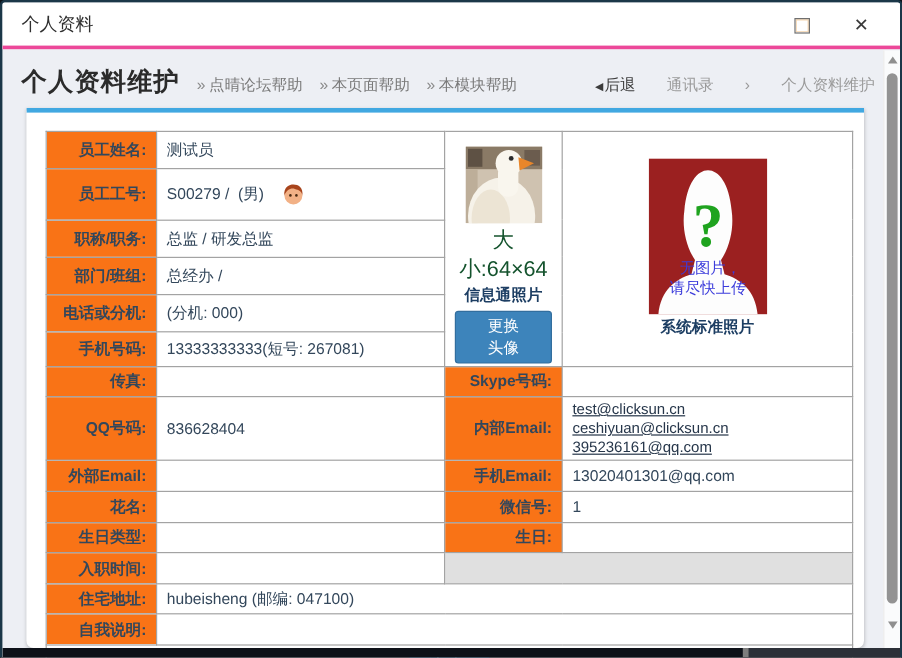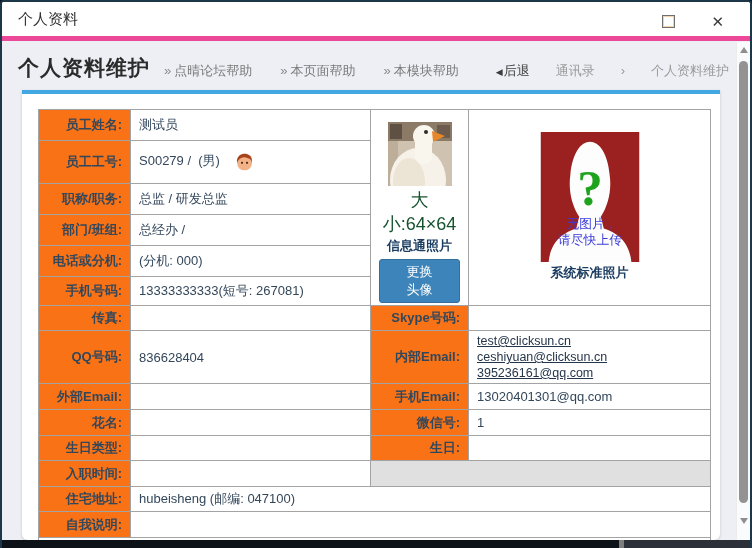--- a/index.html
+++ b/index.html
@@ -3,31 +3,31 @@
 <meta charset="utf-8">
 <style>
   * { margin:0; padding:0; box-sizing:border-box; }
   html,body { width:752px; height:548px; overflow:hidden; background:#0d1118;
               font-family:"Liberation Sans","DejaVu Sans",sans-serif; }
   .window { position:relative; width:752px; height:548px;
             border:2px solid #1b3748; border-bottom:none; border-radius:4px 4px 0 0;
             background:#edeff4; overflow:hidden; }
   
   .titlebar { position:absolute; top:0; left:0; right:0; height:39px; background:#ffffff;
-              border-bottom:5px solid #ec4899; display:flex; align-items:center; z-index:5; }
+              border-bottom:3px solid #ec4899; display:flex; align-items:center; z-index:5; }
   .titlebar-title { margin-left:16px; font-size:15px; color:#2f2f2f; }
   .win-buttons { position:absolute; right:26px; top:0; height:39px; display:flex; align-items:center; gap:36px; }
   .max-btn { width:13px; height:13px; border:1px solid #6f6f6f; background:#fff;
              box-shadow: inset 0 0 0 1px rgba(232,160,70,.45); cursor:pointer; }
   .close-btn { font-size:15px; color:#3a3a3a; cursor:pointer; line-height:1; }
   
   .page { position:absolute; top:40px; left:0; width:737px; bottom:8px; }
   .header-row { position:absolute; top:12px; left:16px; right:10px; display:flex; align-items:baseline; }
   .page-title { font-size:21px; font-weight:bold; color:#2b2b2b; letter-spacing:1px; }
-  .help-links { margin-left:14px; font-size:13px; color:#7a7a7a; display:flex; gap:28px; }
+  .help-links { margin-left:14px; font-size:13px; color:#7a7a7a; display:flex; gap:14px; }
   .help-link { color:#7a7a7a; cursor:pointer; }
   .help-link .sep { margin-right:3px; color:#8a8a8a; }
   .nav-right { margin-left:auto; font-size:13px; color:#9a9a9a; display:flex; align-items:baseline; gap:26px; }
   .back-link { color:#3c3c3c; cursor:pointer; }
   .back-link .arr { font-size:9px; margin-right:1px; color:#3c3c3c; }
   .crumb { color:#9a9a9a; cursor:pointer; }
   
   .panel { position:absolute; left:20px; top:48px; width:698px; height:450px; background:#fff;
            border-top:4px solid #41a8e1; border-radius:0 0 6px 6px;
            box-shadow:0 1px 3px rgba(0,0,0,.18); }

